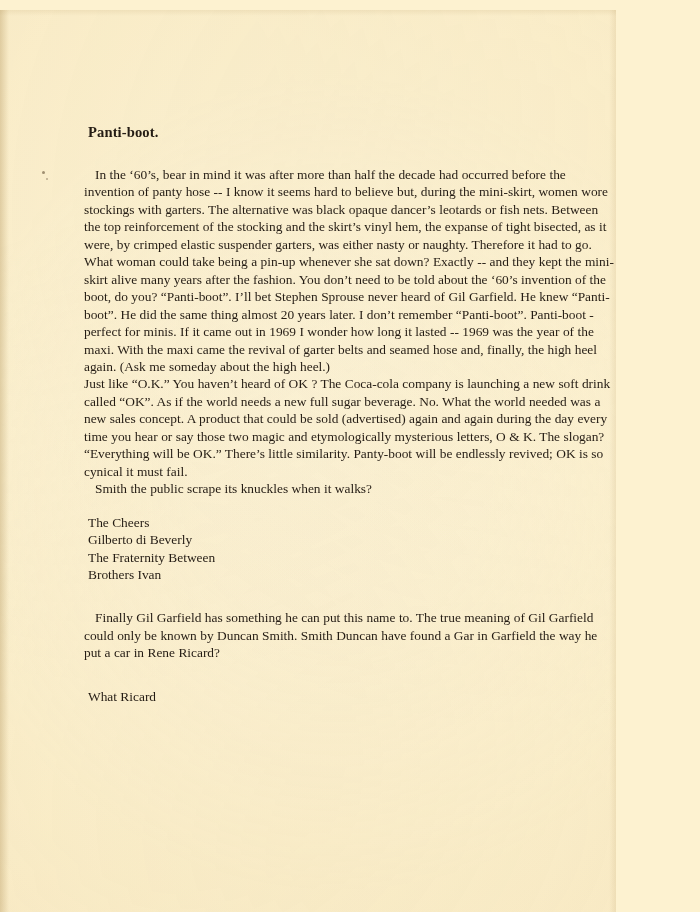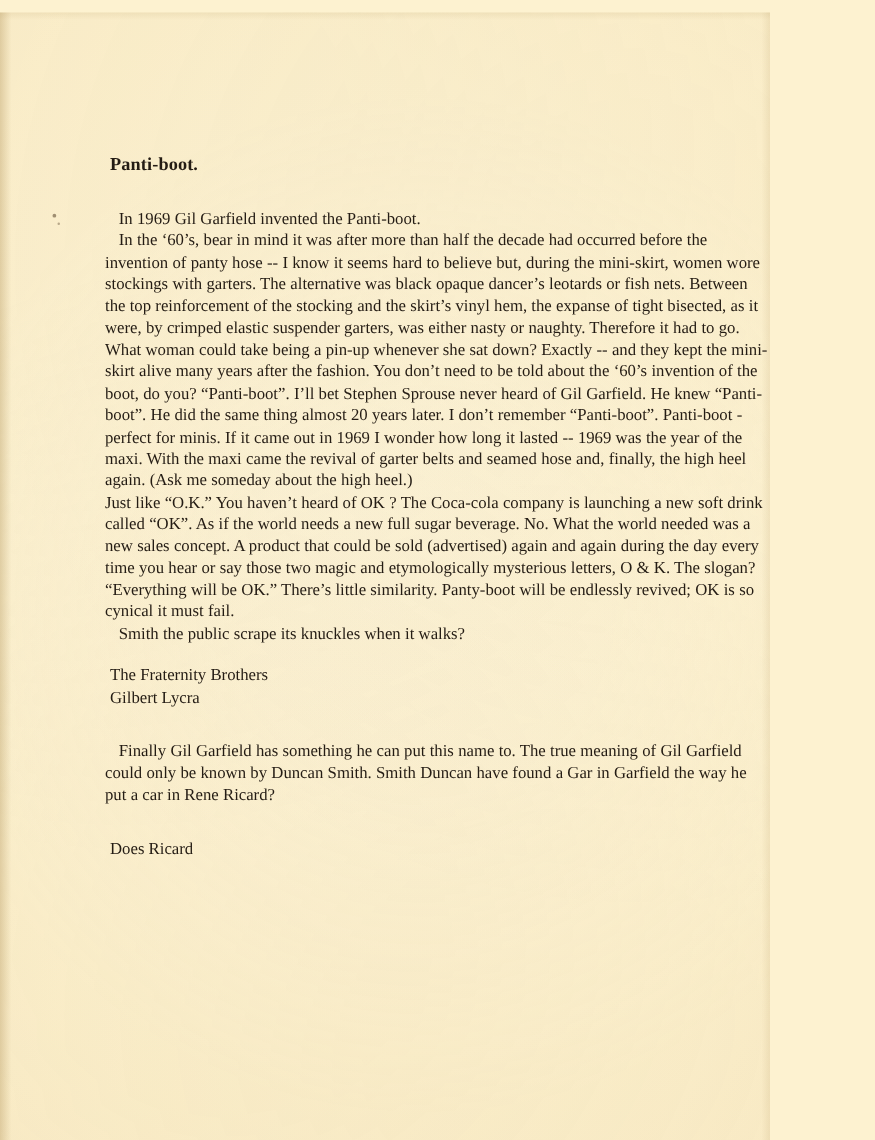--- a/index.html
+++ b/index.html
@@ -134,34 +134,35 @@
   <div class="scan-edge-top"></div>
   <div class="scan-edge-left"></div>
   <div class="scan-edge-right"></div>
   <div class="margin-speck"></div>
   <div class="margin-speck b"></div>
 
   <div class="text-column">
 
     <h1 class="doc-title">Panti-boot.</h1>
 
-    <p class="para indent">In 1969 Gil Garfield invented the Panti-boot.</p>
 
     <p class="para indent">In the ‘60’s, bear in mind it was after more than half the decade had occurred before the invention of panty hose -- I know it seems hard to believe but, during the mini-skirt, women wore stockings with garters. The alternative was black opaque dancer’s leotards or fish nets. Between the top reinforcement of the stocking and the skirt’s vinyl hem, the expanse of tight bisected, as it were, by crimped elastic suspender garters, was either nasty or naughty. Therefore it had to go. What woman could take being a pin-up whenever she sat down? Exactly -- and they kept the mini-skirt alive many years after the fashion. You don’t need to be told about the ‘60’s invention of the boot, do you? “Panti-boot”. I’ll bet Stephen Sprouse never heard of Gil Garfield. He knew “Panti-boot”. He did the same thing almost 20 years later. I don’t remember “Panti-boot”. Panti-boot - perfect for minis. If it came out in 1969 I wonder how long it  lasted -- 1969 was the year of the maxi. With the maxi came the revival of garter belts and seamed hose and, finally, the high heel again. (Ask me someday about the high heel.)</p>
 
 
     <p class="para flush">Just like “O.K.” You haven’t heard of OK ? The Coca-cola company is launching a new soft drink called “OK”. As if the world needs a new full sugar beverage. No. What the world needed was a new sales concept. A product that could be sold (advertised) again and again during the day every time you hear or say those two magic and etymologically mysterious letters, O &amp; K. The slogan? “Everything will be OK.” There’s little similarity. Panty-boot will be endlessly revived; OK is so cynical it must fail.</p>
 
     <p class="para indent">Smith the public scrape its knuckles when it walks?</p>
 
     <ul class="name-list">
-      <li>The Fraternity Brothers</li>
-      <li>Gilbert Lycra</li>
+      <li>The Cheers</li>
+      <li>Gilberto di Beverly</li>
+      <li>The Fraternity Between</li>
+      <li>Brothers Ivan</li>
     </ul>
 
     <div class="spacer-md"></div>
 
     <p class="para indent">Finally Gil Garfield has something he can put this name to. The true meaning of Gil Garfield could only be known by Duncan Smith. Smith Duncan have found a Gar in Garfield the way he put a car in Rene Ricard?</p>
 
-    <p class="signature">Does Ricard</p>
+    <p class="signature">What Ricard</p>
 
   </div>
 </div>
 
 </body></html>

